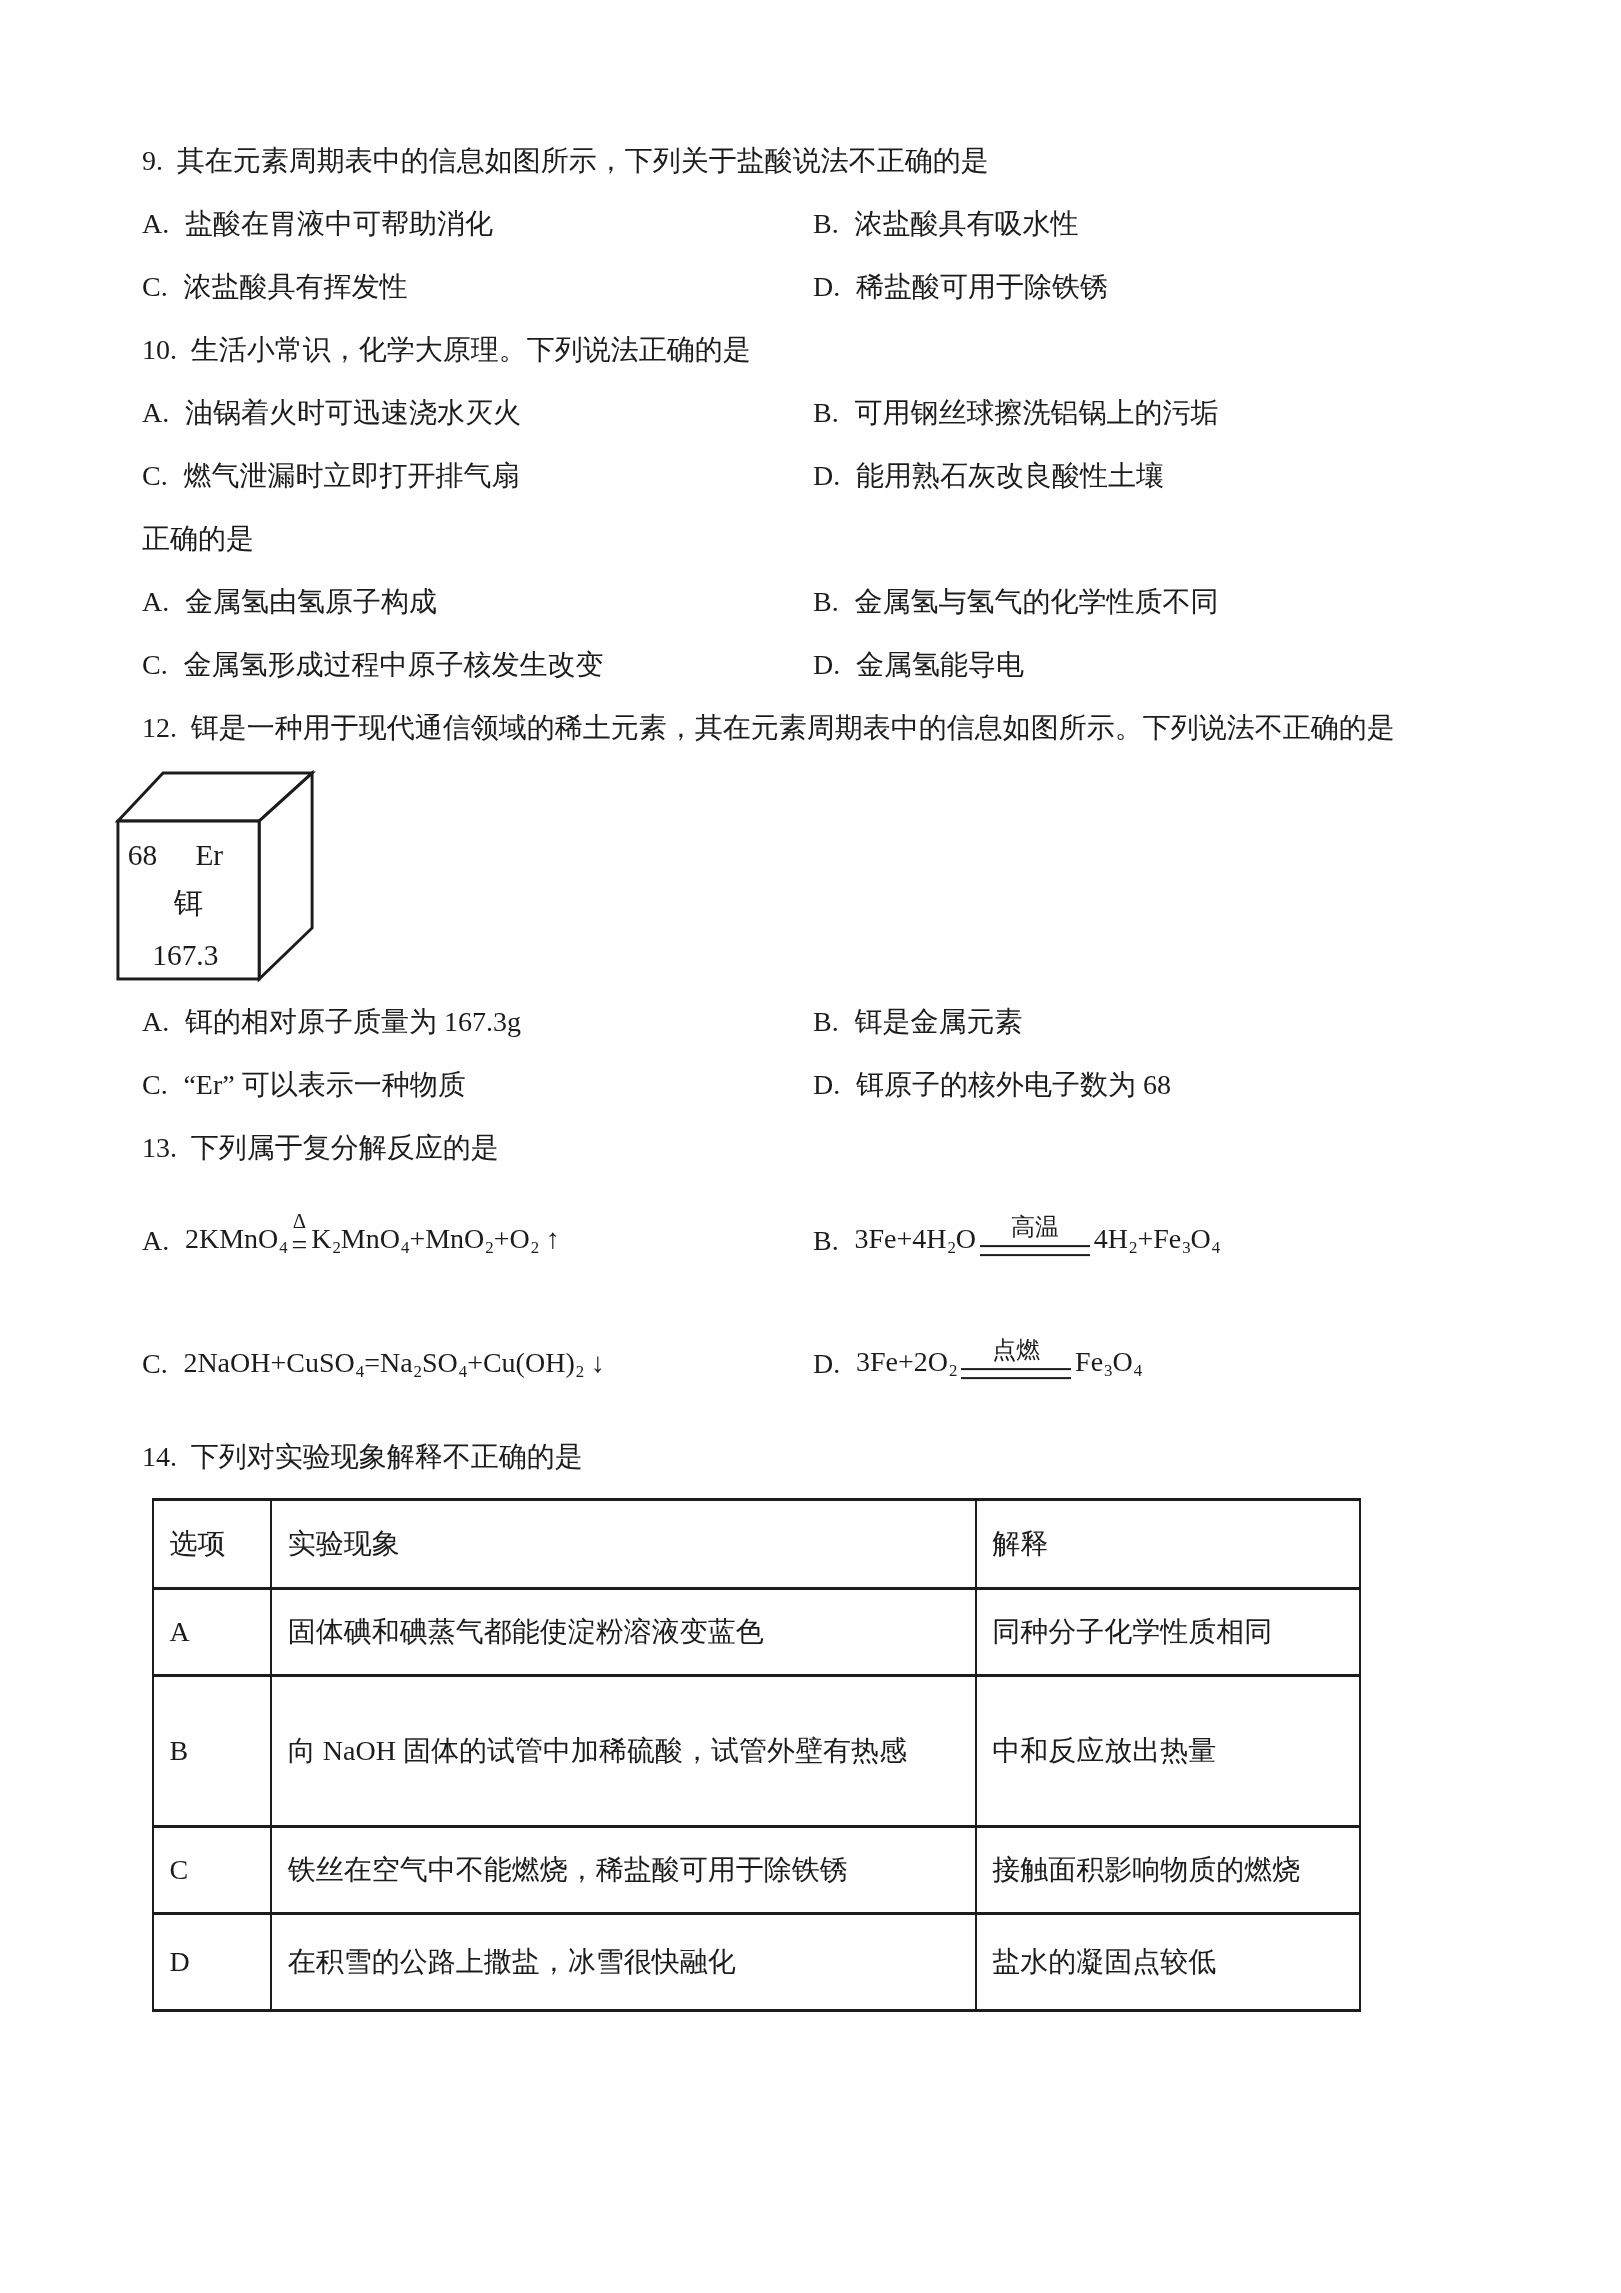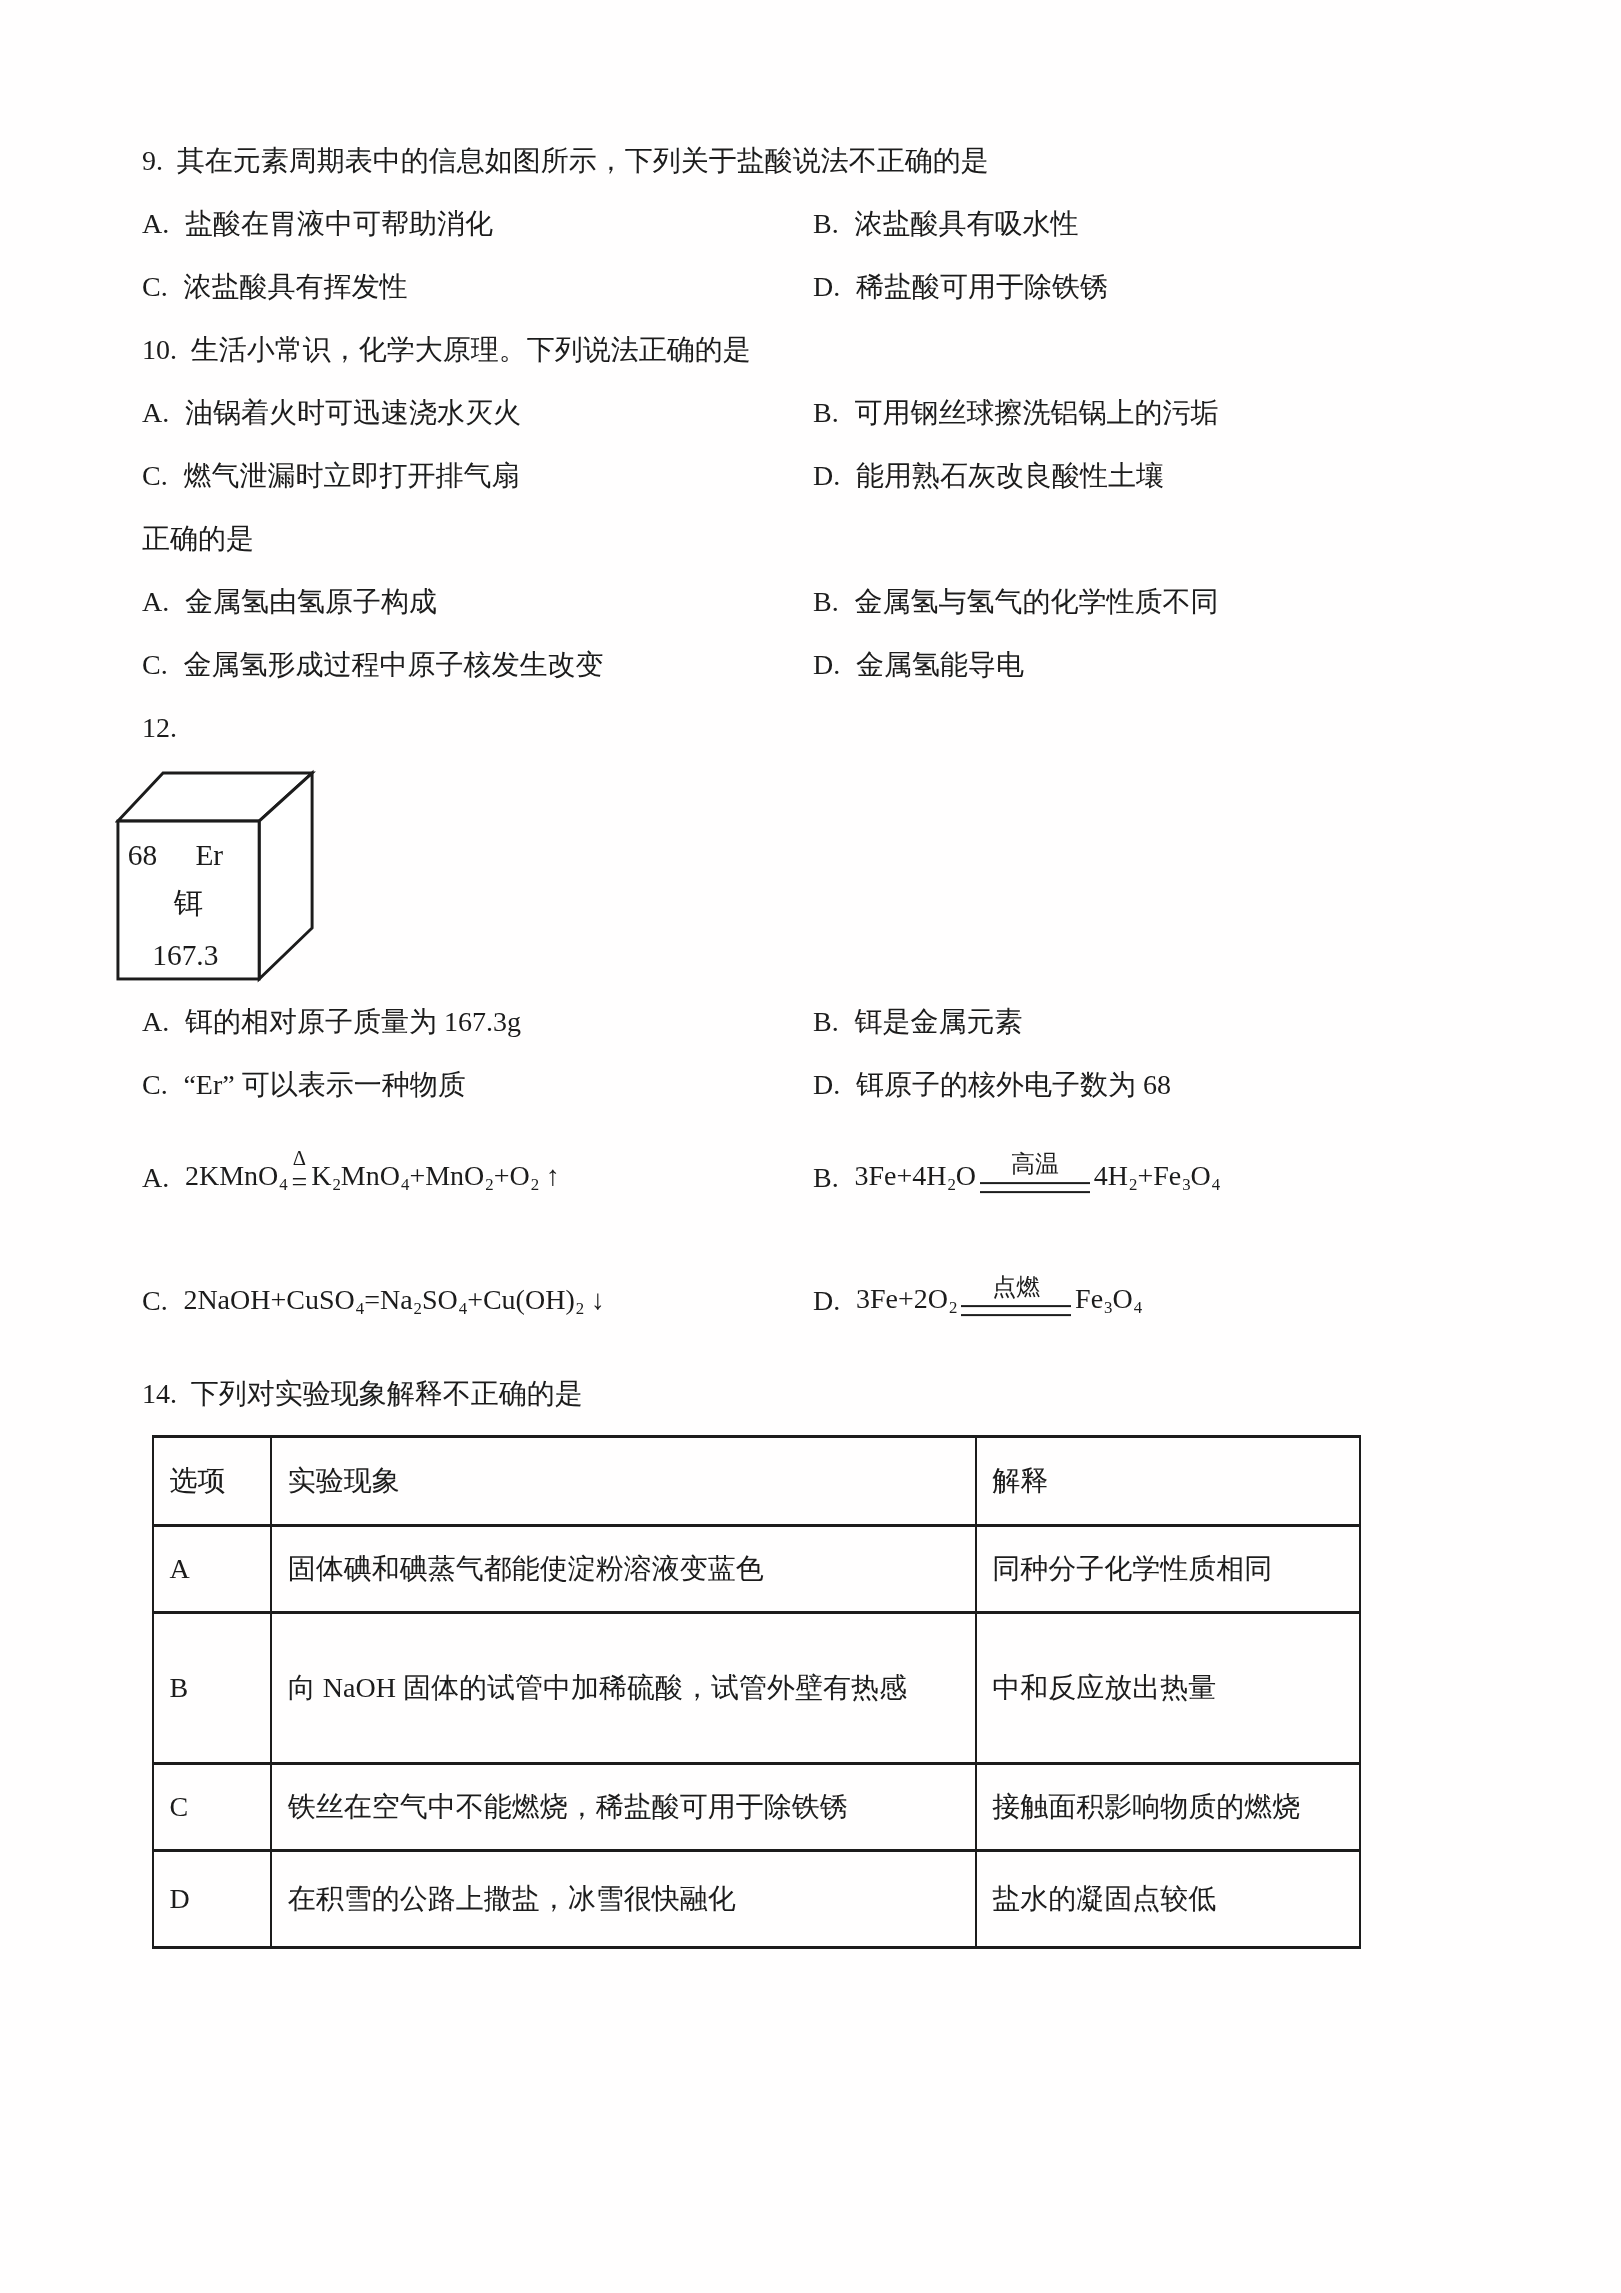--- a/index.html
+++ b/index.html
@@ -132,20 +132,21 @@
         <span>金属氢形成过程中原子核发生改变</span>
       </div>
       <div class="opt">
         <span class="opt-letter">D.</span>
         <span>金属氢能导电</span>
       </div>
     </div>
 
     <div class="line">
       <span class="q-num">12.</span>
+      <span>铒是一种用于现代通信领域的稀土元素，其在元素周期表中的信息如图所示。下列说法不正确的是</span>
     </div>
 
     <div class="cube-wrap">
       <svg width="202" height="214" viewBox="0 0 206 218" style="font-size:29px">
         <polygon points="3,53 49,4 201,4 147,53" fill="#ffffff" stroke="#1c1c1c" stroke-width="3"></polygon>
         <polygon points="147,53 201,4 201,162 147,214" fill="#ffffff" stroke="#1c1c1c" stroke-width="3"></polygon>
         <rect x="3" y="53" width="144" height="161" fill="#ffffff" stroke="#1c1c1c" stroke-width="3"></rect>
         <text x="13" y="98" class="cube-text">68</text>
         <text x="82" y="98" class="cube-text">Er</text>
         <text x="60" y="147" class="cube-text">铒</text>
@@ -167,20 +168,24 @@
       <div class="opt opt-left">
         <span class="opt-letter">C.</span>
         <span>“Er” 可以表示一种物质</span>
       </div>
       <div class="opt">
         <span class="opt-letter">D.</span>
         <span>铒原子的核外电子数为 68</span>
       </div>
     </div>
 
+    <div class="line">
+      <span class="q-num">13.</span>
+      <span>下列属于复分解反应的是</span>
+    </div>
     <div class="eq-row">
       <div class="opt opt-left">
         <span class="opt-letter">A.</span>
         <span class="formula"><span>2KMnO<sub>4</sub></span><span class="cond">
               <span class="cond-above cond-above-delta">Δ</span>
               <span class="eq-sign">=</span>
             </span><span>K<sub>2</sub>MnO<sub>4</sub>+MnO<sub>2</sub>+O<sub>2</sub> ↑</span></span>
       </div>
       <div class="opt">
         <span class="opt-letter">B.</span>

